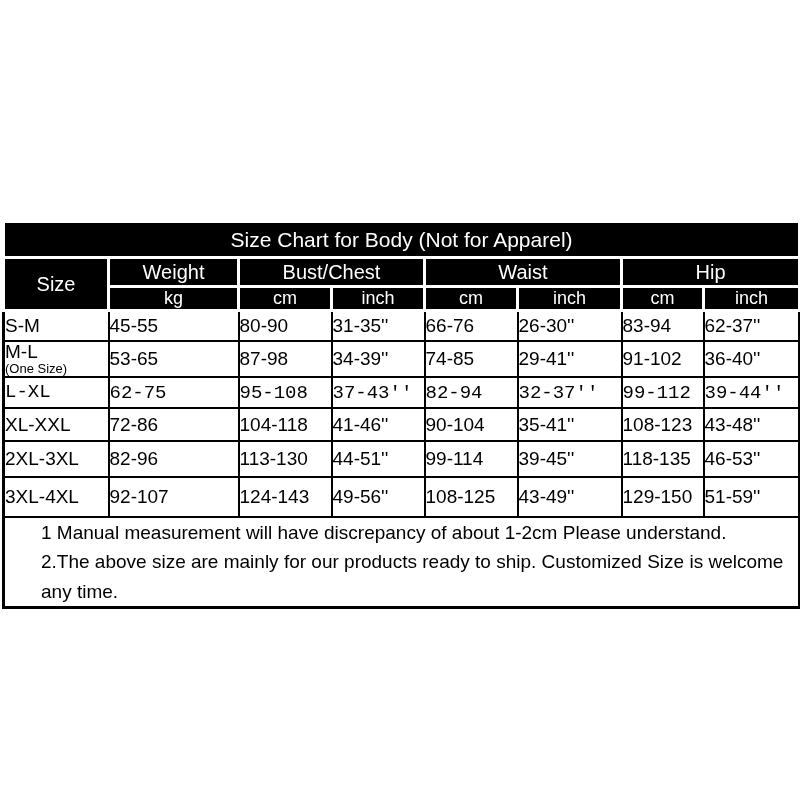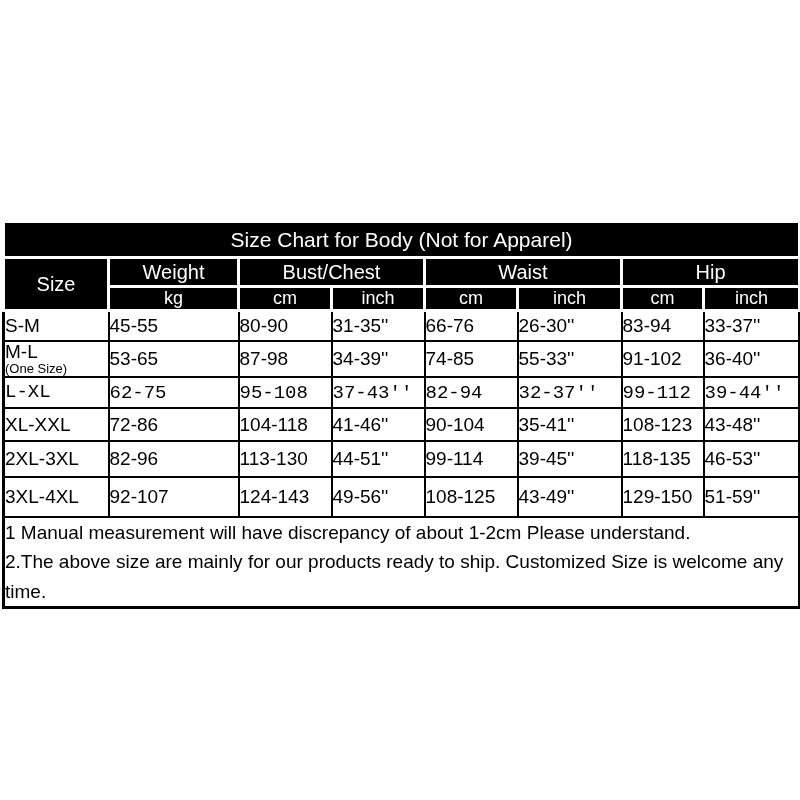--- a/index.html
+++ b/index.html
@@ -64,21 +64,21 @@
   tr.r4 td { height: 31px; }
   tr.r5 td { height: 34px; }
   tr.r6 td { height: 38px; }
   td.notes-cell {
     text-align: left;
     font-size: 17.5px;
     padding: 8px 8px 10px 8px;
     height: 44px;
     vertical-align: middle;
   }
-  .note-line { display: block; line-height: 1.55; }
+  .note-line { display: block; line-height: 1.55; margin-left: 36px; }
 </style>
 </head>
 <body>
 
 <div class="page">
   <table class="size-chart">
     <colgroup>
       <col style="width:105px">
         <col style="width:130px">
         <col style="width:93px">
@@ -113,33 +113,33 @@
     </tr>
 
     <tr class="r1">
       <td class="size-cell">S-M</td>
       <td>45-55</td>
       <td>80-90</td>
       <td>31-35''</td>
       <td>66-76</td>
       <td>26-30''</td>
       <td>83-94</td>
-      <td>33-37''</td>
+      <td>62-37''</td>
     </tr>
 
     <tr class="r2">
       <td class="size-cell">
         <span>M-L</span>
         <span class="size-note">(One Size)</span>
       </td>
       <td>53-65</td>
       <td>87-98</td>
       <td>34-39''</td>
       <td>74-85</td>
-      <td>55-33''</td>
+      <td>29-41''</td>
       <td>91-102</td>
       <td>36-40''</td>
     </tr>
 
     <tr class="r3">
       <td class="size-cell">L-XL</td>
       <td>62-75</td>
       <td>95-108</td>
       <td>37-43''</td>
       <td>82-94</td>

